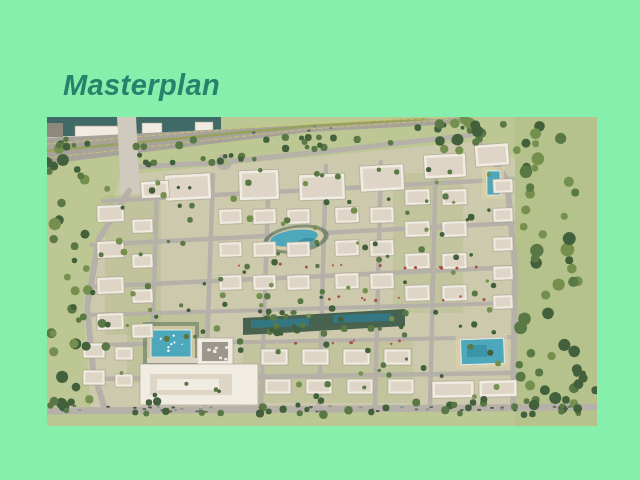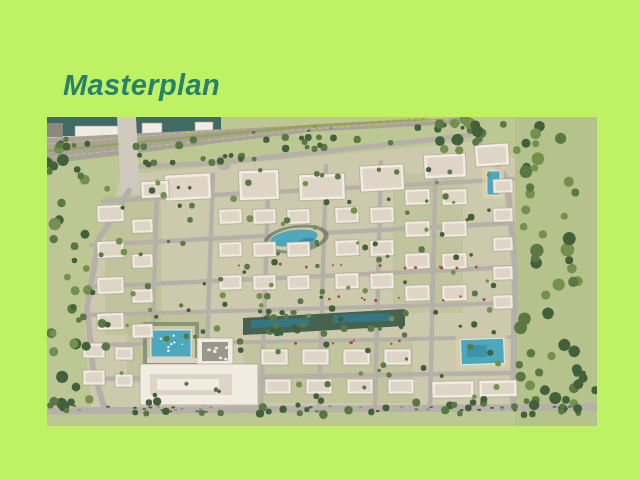--- a/index.html
+++ b/index.html
@@ -6,21 +6,21 @@
   body{width:640px;height:480px;overflow:hidden;font-family:"Liberation Sans",sans-serif;}
   .slide{position:relative;width:640px;height:480px;background:#ffffff;}
   .title{position:absolute;left:63px;top:70px;margin:0;font-size:29px;line-height:30px;
          font-weight:700;font-style:italic;letter-spacing:0.4px;}
   .map{position:absolute;left:47px;top:117px;width:550px;height:309px;margin:0;}
   .map svg{width:100%;height:100%;display:block;}
 </style>
 </head>
 <body>
 
-<div class="slide" style="background: #bef264;">
+<div class="slide" style="background: #86efac;">
   <h1 class="title" style="color: rgb(40, 130, 107);">Masterplan</h1>
   <figure class="map">
     <svg viewBox="0 0 550 309" preserveAspectRatio="none" xmlns="http://www.w3.org/2000/svg">
         <rect x="0" y="0" width="550" height="309" fill="#bdc794"></rect>
         <rect x="468" y="0" width="82" height="309" fill="#b5c28b"></rect>
         <path d="M74 58 L432 24 L468 42 L468 290 L44 290 L36 188 Z" fill="#cdc9ad"></path>
         <rect x="58" y="78" width="56" height="140" fill="#a9b87b" opacity="0.35"></rect>
         <rect x="346" y="56" width="70" height="140" fill="#a9b87b" opacity="0.3"></rect>
         <rect x="196" y="224" width="170" height="62" fill="#a9b87b" opacity="0.3"></rect>
         <rect x="80" y="196" width="80" height="70" fill="#a9b87b" opacity="0.35"></rect>

